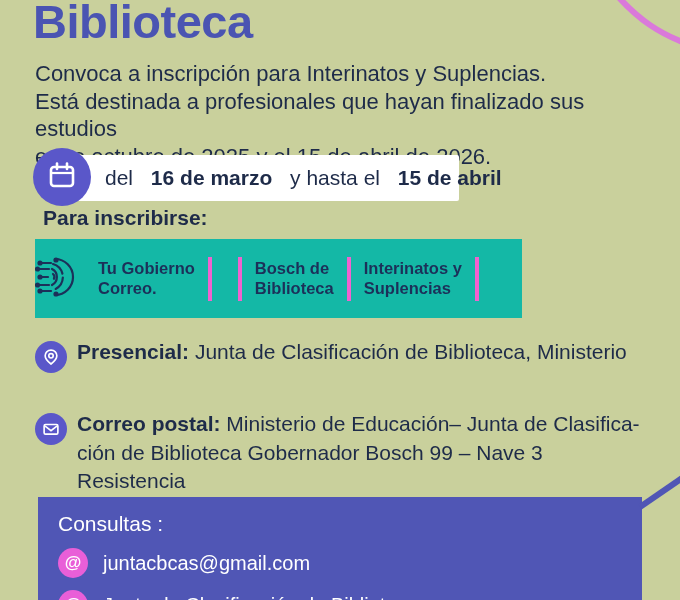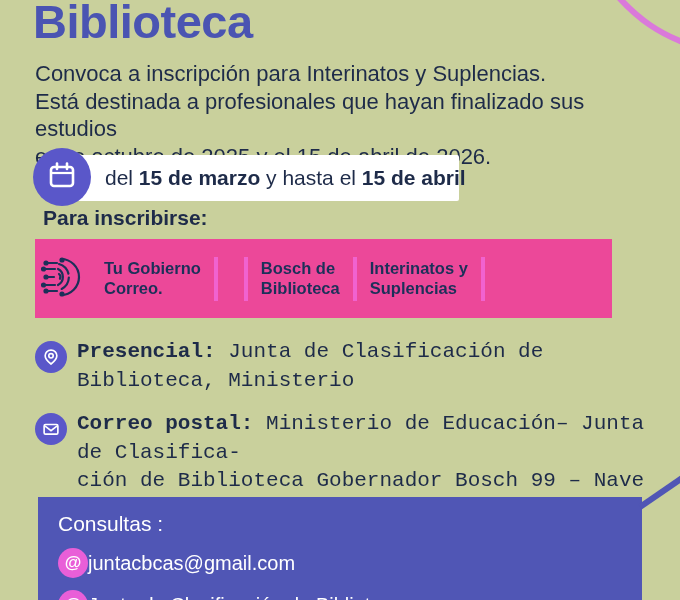--- a/index.html
+++ b/index.html
@@ -6,44 +6,44 @@
   body{width:680px;height:600px;overflow:hidden;font-family:"Liberation Sans",sans-serif;}
   .page{position:relative;width:680px;height:600px;background:#c9d09c;overflow:hidden;}
 
   .title{position:absolute;left:33px;top:-6px;font-size:47px;font-weight:700;color:#4a54b2;letter-spacing:-0.5px;}
 
   .intro{position:absolute;left:35px;top:60px;width:630px;font-size:22px;line-height:27.5px;color:#1e2b49;}
 
   .date-banner{position:absolute;left:33px;top:148px;height:60px;}
   .date-bar{position:absolute;left:22px;top:7px;width:404px;height:46px;background:#ffffff;border-radius:2px;}
   .date-circle{position:absolute;left:0;top:0;width:58px;height:58px;border-radius:50%;background:#5a57c9;display:flex;align-items:center;justify-content:center;}
-  .date-text{position:absolute;left:72px;top:7px;height:46px;display:flex;align-items:center;font-size:21px;color:#1e2b49;white-space:pre;}
+  .date-text{position:absolute;left:72px;top:7px;height:46px;display:flex;align-items:center;font-size:21px;color:#1e2b49;white-space:pre;gap:12px;}
   .date-text .b{font-weight:700;}
 
   .inscribe{position:absolute;left:43px;top:206px;font-size:21px;font-weight:700;color:#1e2b49;}
 
-  .logo-bar{position:absolute;left:35px;top:239px;width:577px;height:79px;background:#ec4899;display:flex;align-items:center;padding:0 10px 0 6px;box-sizing:border-box;}
+  .logo-bar{position:absolute;left:35px;top:239px;width:487px;height:79px;background:#14b8a6;display:flex;align-items:center;padding:0 10px 0 0;box-sizing:border-box;}
   .logo-bar .sep{width:4px;height:44px;background:#f162cf;margin:0 13px;flex:0 0 auto;}
   .lb-text{font-size:16.5px;font-weight:700;color:#1c3059;line-height:1.18;}
   .sie{font-size:38px;font-weight:500;color:#1c3059;letter-spacing:1px;}
   .gob-wrap{display:flex;align-items:center;}
   .gob-logo{margin-right:9px;flex:0 0 auto;}
 
-  .contact-row{position:absolute;left:35px;font-family:Liberation Mono, monospace;}
+  .contact-row{position:absolute;left:35px;}
   .row-presencial{top:338px;}
   .row-correo{top:410px;}
   .contact-icon{position:absolute;left:0;top:3px;width:32px;height:32px;border-radius:50%;background:#5a57c9;display:flex;align-items:center;justify-content:center;}
   .contact-text{margin-left:42px;width:572px;font-size:21px;line-height:28.5px;color:#1e2b49;}
   .contact-text .lbl{font-weight:700;}
 
   .consultas{position:absolute;left:38px;top:497px;width:604px;height:120px;background:#5056b5;padding:15px 0 0 20px;box-sizing:border-box;}
   .consultas-title{font-size:21px;font-weight:400;color:#ffffff;}
   .consulta-item{display:flex;align-items:center;margin-top:12px;}
   .pink-circle{width:30px;height:30px;border-radius:50%;background:#e95fd8;color:#ffffff;display:flex;align-items:center;justify-content:center;font-size:17px;font-weight:700;flex:0 0 auto;}
-  .consulta-item .txt{font-size:20px;color:#ffffff;}
+  .consulta-item .txt{margin-left:15px;font-size:20px;color:#ffffff;}
 
   .deco{position:absolute;left:0;top:0;width:680px;height:600px;pointer-events:none;}
 </style>
 </head>
 <body>
 
 <div class="page">
 
   <div class="title">Biblioteca</div>
 
@@ -58,21 +58,21 @@
     <div class="date-circle">
       <span>
         <svg width="30" height="30" viewBox="0 0 30 30" fill="none">
           <rect x="4" y="7" width="22" height="19" rx="3" stroke="#ffffff" stroke-width="2.6"></rect>
           <line x1="10" y1="3.5" x2="10" y2="9" stroke="#ffffff" stroke-width="2.6" stroke-linecap="round"></line>
           <line x1="20" y1="3.5" x2="20" y2="9" stroke="#ffffff" stroke-width="2.6" stroke-linecap="round"></line>
           <line x1="5" y1="13" x2="25" y2="13" stroke="#ffffff" stroke-width="2.2"></line>
         </svg>
       </span>
     </div>
-    <div class="date-text"><span>del </span><span class="b">15 de marzo</span><span> y hasta el </span><span class="b">15 de abril</span></div>
+    <div class="date-text"><span>del </span><span class="b">16 de marzo</span><span> y hasta el </span><span class="b">15 de abril</span></div>
   </div>
 
   <div class="inscribe">Para inscribirse:</div>
 
   <div class="logo-bar">
     <div class="gob-wrap">
       <span class="gob-logo">
         <svg width="54" height="54" viewBox="0 0 54 54" fill="none" stroke="#1c3059" stroke-width="2.2" stroke-linecap="round">
           <path d="M20 9 A18 18 0 0 1 20 45"></path>
           <path d="M18 14 A13.5 13.5 0 0 1 18 40" stroke-dasharray="14 4"></path>

